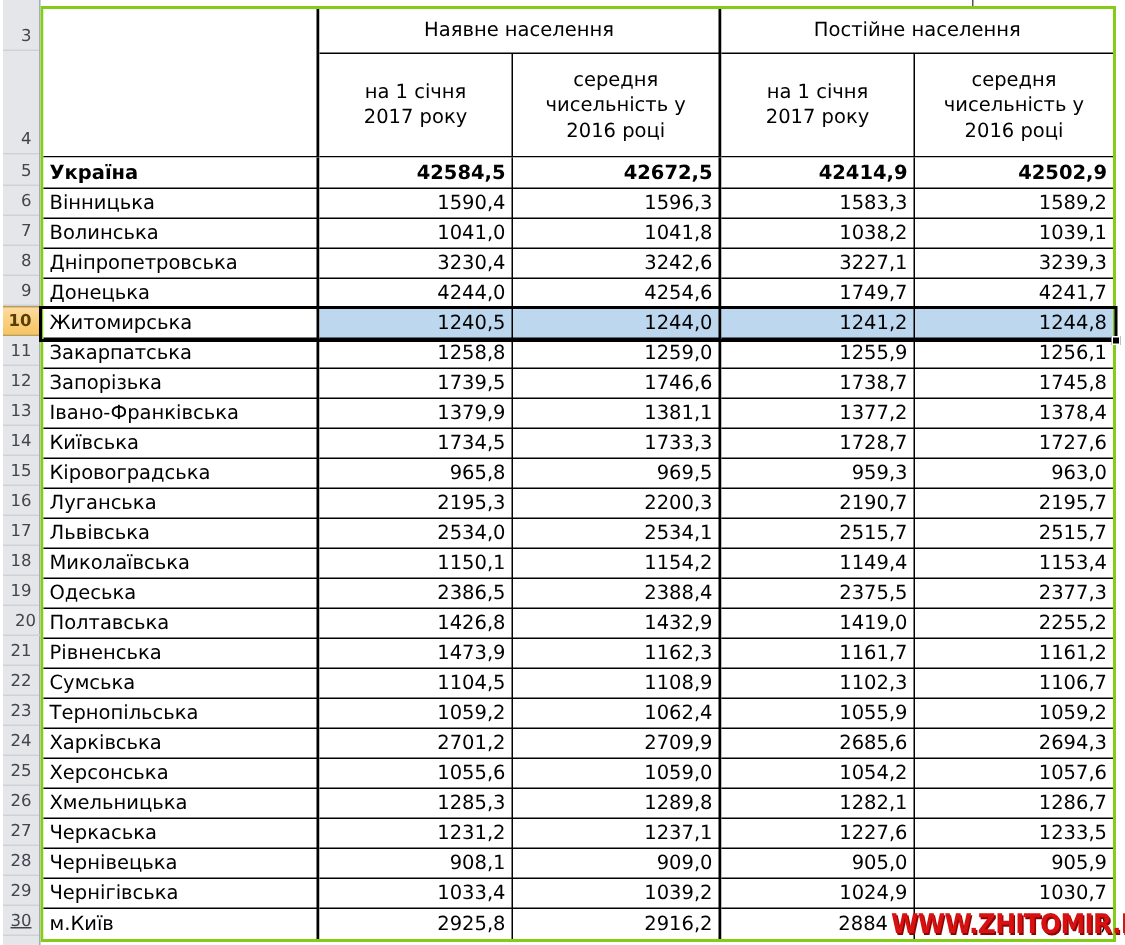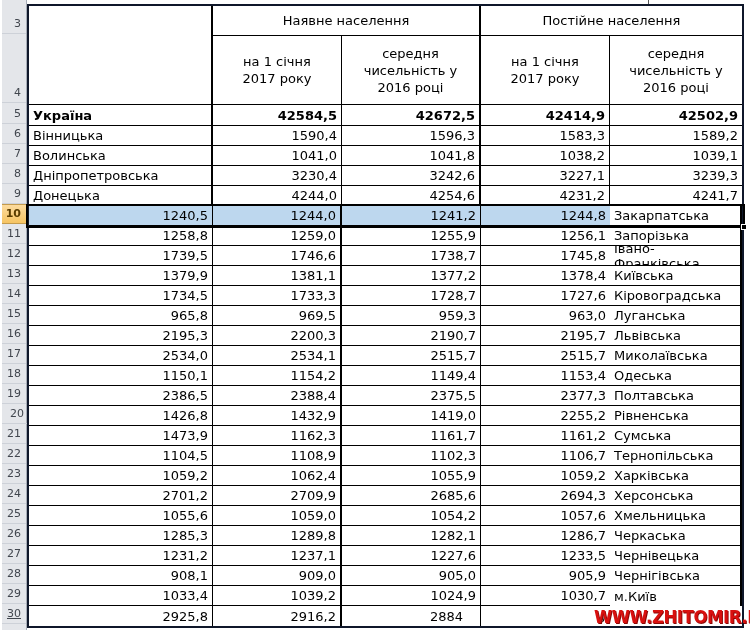--- a/index.html
+++ b/index.html
@@ -25,21 +25,21 @@
     border-top:1px solid #c49b4d; border-bottom:1px solid #c49b4d;
     color:#5a3d00; font-weight:bold;
   }
 
   
   #grid {
     position:absolute; left:27px; top:4px;
     display:grid;
     grid-template-columns:184px 129px 139px 129px 132px;
     grid-template-rows:30px 69px 21px repeat(25,20px);
-    border:2px solid #0f172a; background:#fff;
+    border:2px solid #84cc16; background:#fff;
     font-size:13px; color:#000;
   }
   .cell {
     border-right:1px solid #000; border-bottom:1px solid #000;
     display:flex; align-items:center; overflow:hidden; background:#fff;
   }
   .cell.last-col { border-right:none; }
   .cell.last-row { border-bottom:none; }
   .cell.sep { border-right-width:2px; }      
   .cell.hdr { justify-content:center; text-align:center; line-height:17px; }
@@ -144,22 +144,23 @@
       <div class="cell num">1038,2</div>
       <div class="cell num last-col">1039,1</div>
       <div class="cell name sep">Дніпропетровська</div>
       <div class="cell num">3230,4</div>
       <div class="cell num sep">3242,6</div>
       <div class="cell num">3227,1</div>
       <div class="cell num last-col">3239,3</div>
       <div class="cell name sep">Донецька</div>
       <div class="cell num">4244,0</div>
       <div class="cell num sep">4254,6</div>
-      <div class="cell num">4231,2</div>
+      <div class="cell num">1749,7</div>
       <div class="cell num last-col">4241,7</div>
+      <div class="cell name sep">Житомирська</div>
       <div class="cell num sel-fill">1240,5</div>
       <div class="cell num sep sel-fill">1244,0</div>
       <div class="cell num sel-fill">1241,2</div>
       <div class="cell num last-col sel-fill">1244,8</div>
       <div class="cell name sep">Закарпатська</div>
       <div class="cell num">1258,8</div>
       <div class="cell num sep">1259,0</div>
       <div class="cell num">1255,9</div>
       <div class="cell num last-col">1256,1</div>
       <div class="cell name sep">Запорізька</div>

